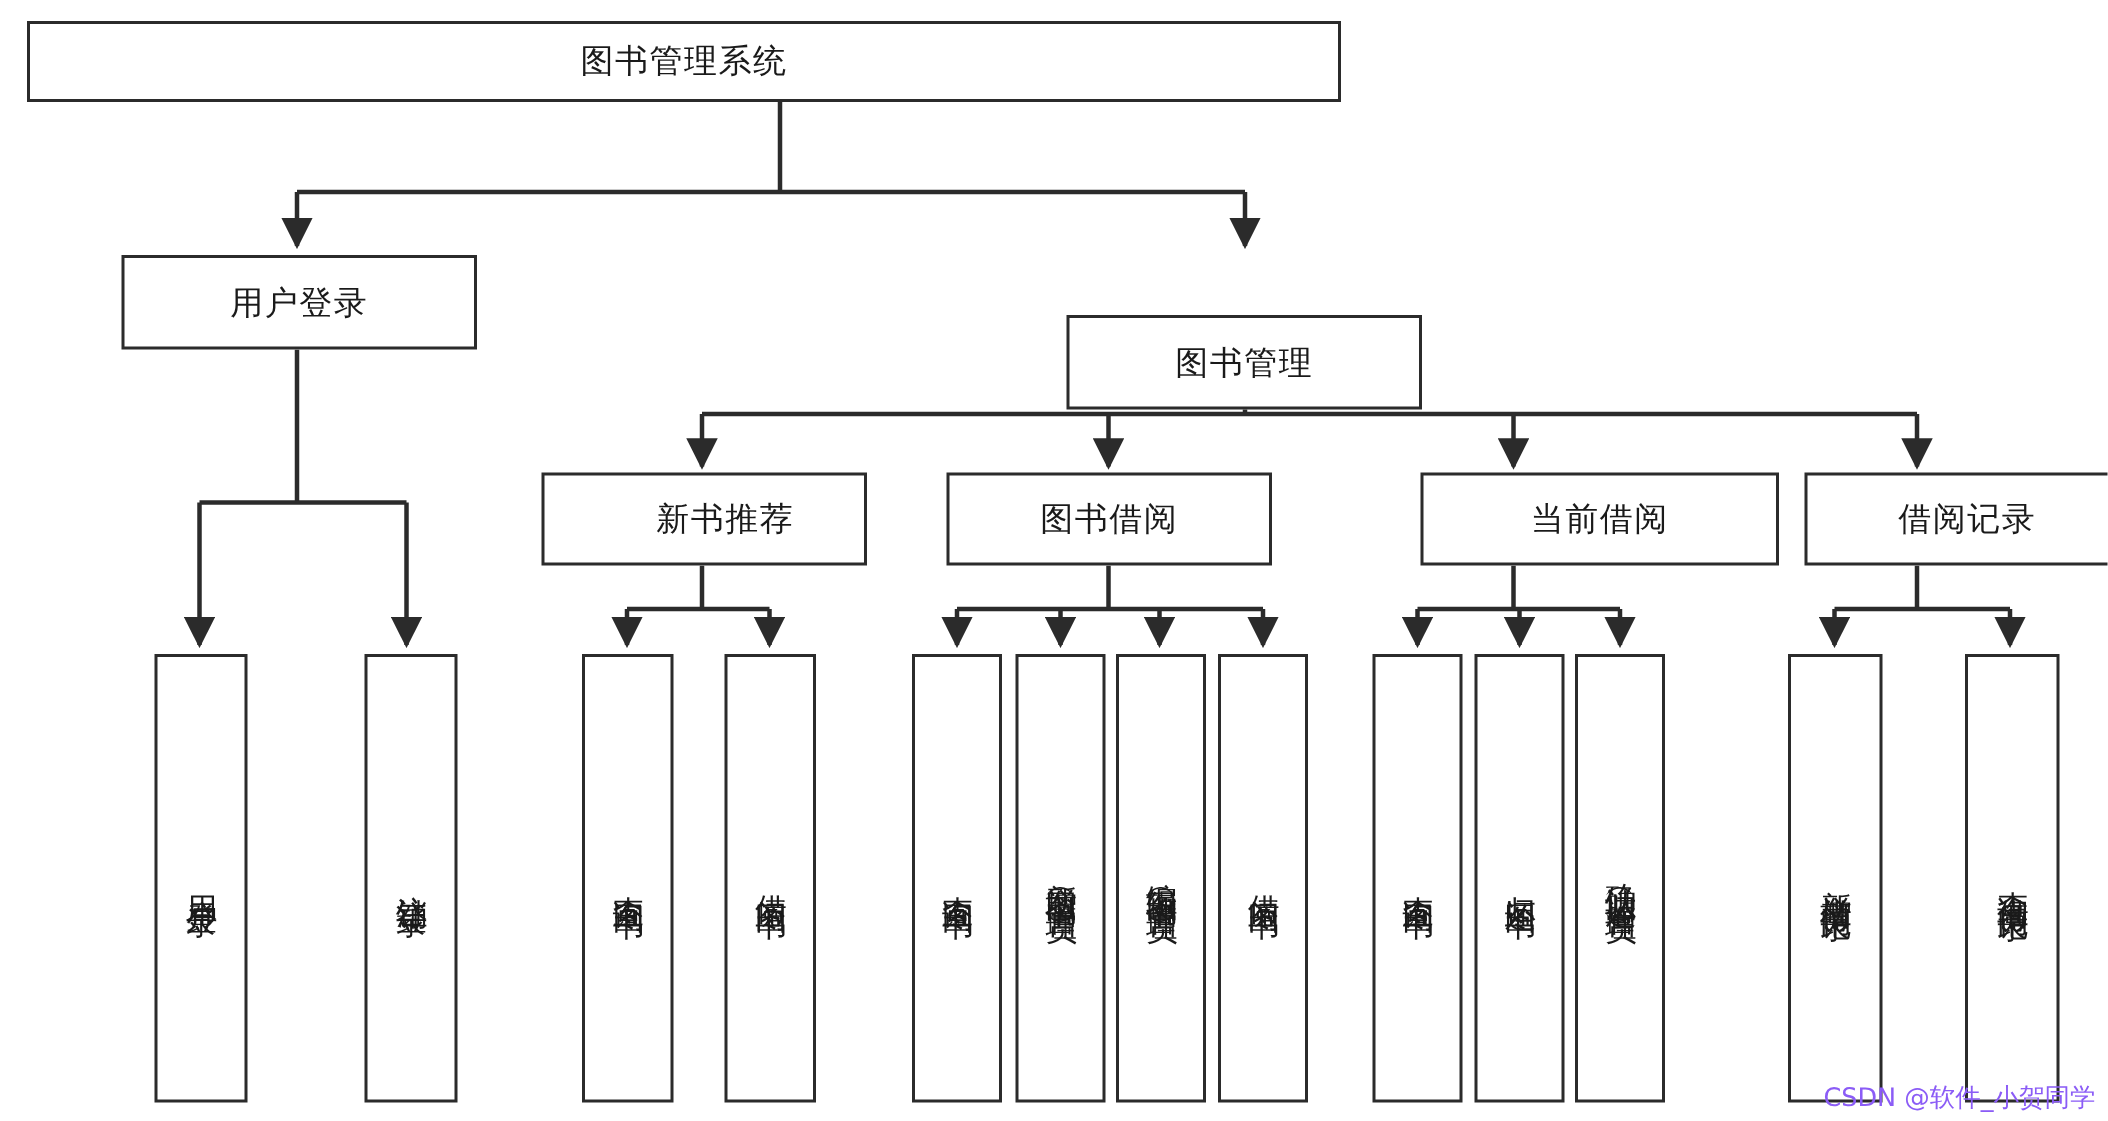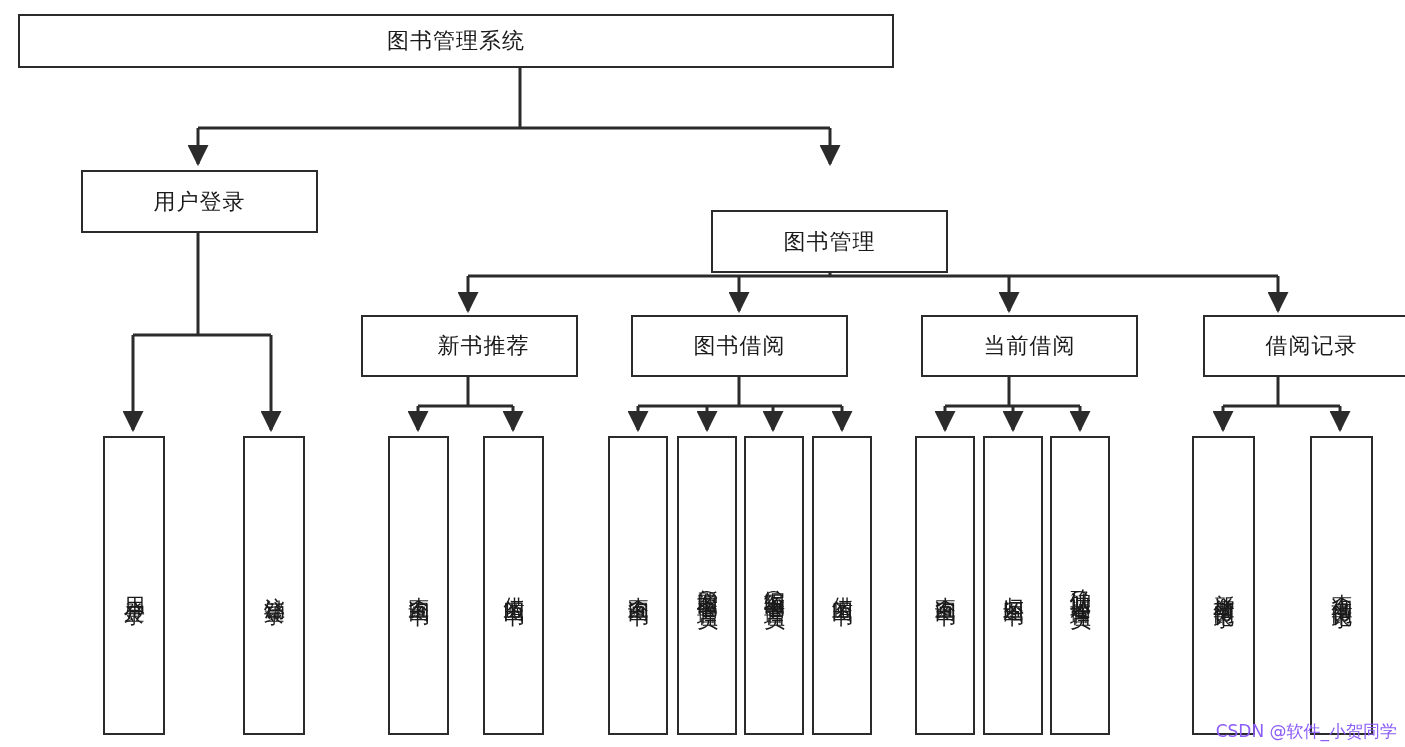--- a/index.html
+++ b/index.html
@@ -133,21 +133,21 @@
   <div class="node horiz" style="left:711px; top:170px; width:237px; height:63px;margin-top:40px;">
     <span class="hlabel">图书管理</span>
   </div>
 
   <div class="node horiz" style="left:361px; top:315px; width:217px; height:62px;padding-left:28px;">
     <span class="hlabel">新书推荐</span>
   </div>
   <div class="node horiz" style="left:631px; top:315px; width:217px; height:62px;">
     <span class="hlabel">图书借阅</span>
   </div>
-  <div class="node horiz" style="left:921px; top:315px; width:217px; height:62px;">
+  <div class="node horiz" style="left:947px; top:315px; width:239px; height:62px;">
     <span class="hlabel">当前借阅</span>
   </div>
   <div class="node horiz" style="left:1170px; top:315px; width:217px; height:62px;margin-left:33px;">
     <span class="hlabel">借阅记录</span>
   </div>
 
   <div class="node vert" style="left:103px; top:436px; width:62px; height:299px;">
     <span class="vlabel">用户登录</span>
   </div>
   <div class="node vert" style="left:243px; top:436px; width:62px; height:299px;">

